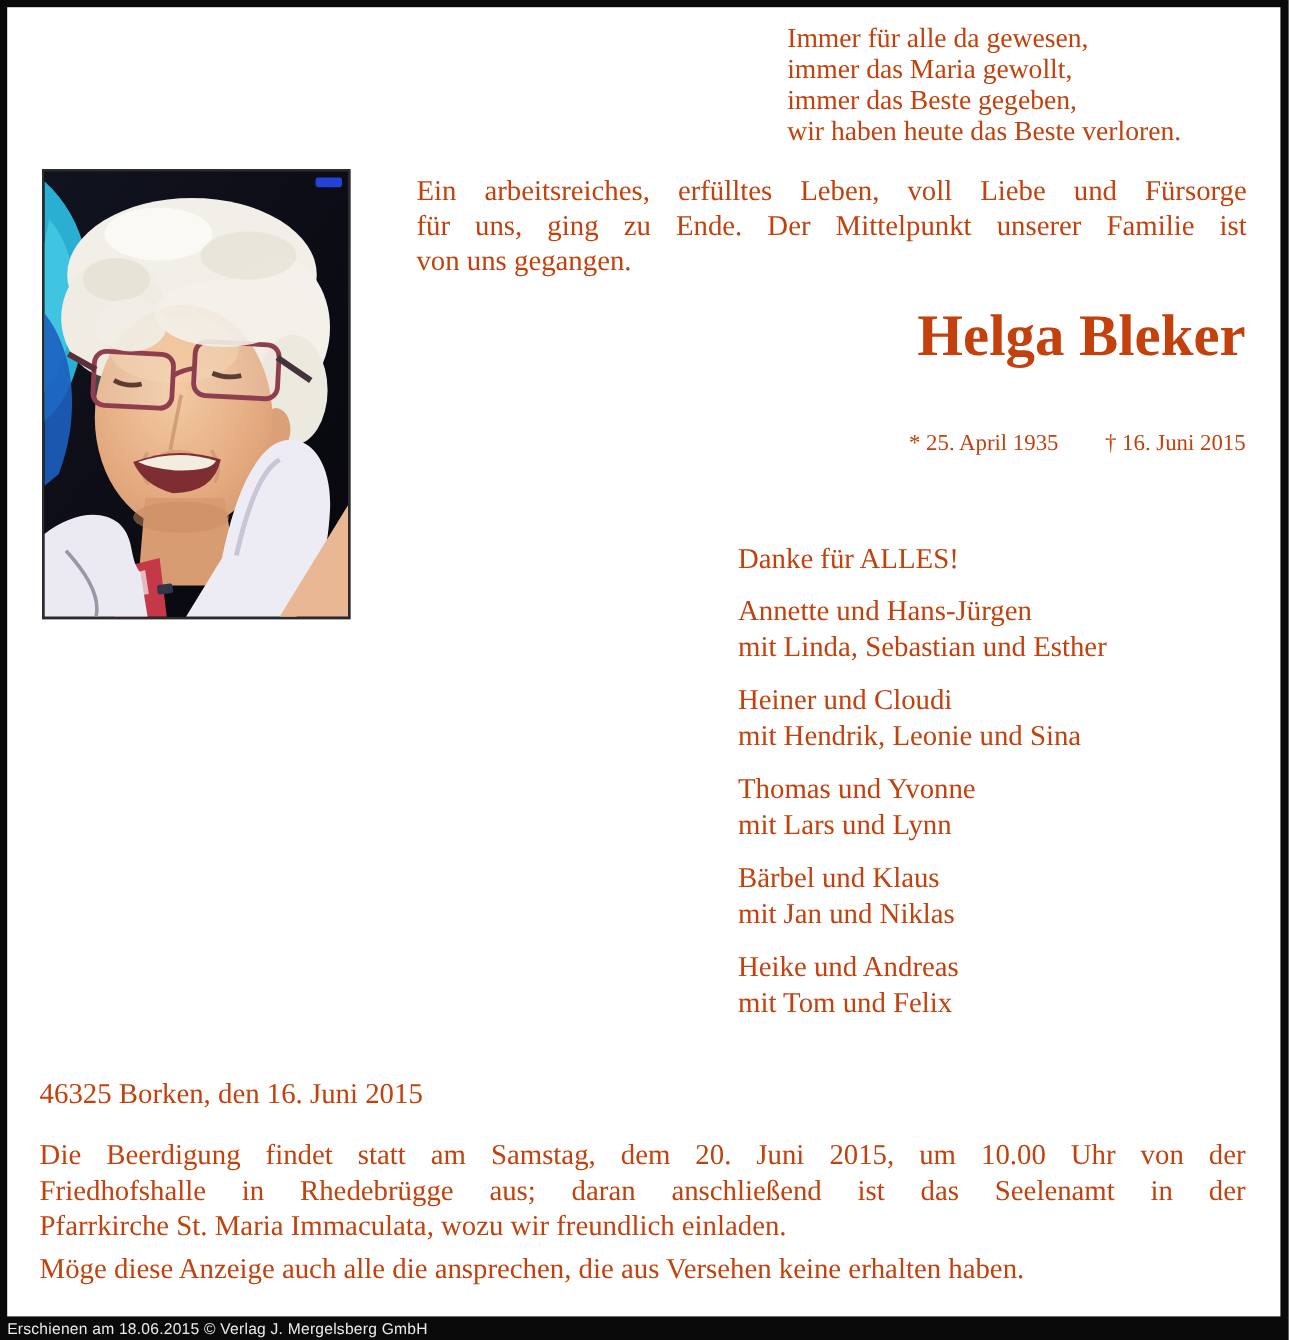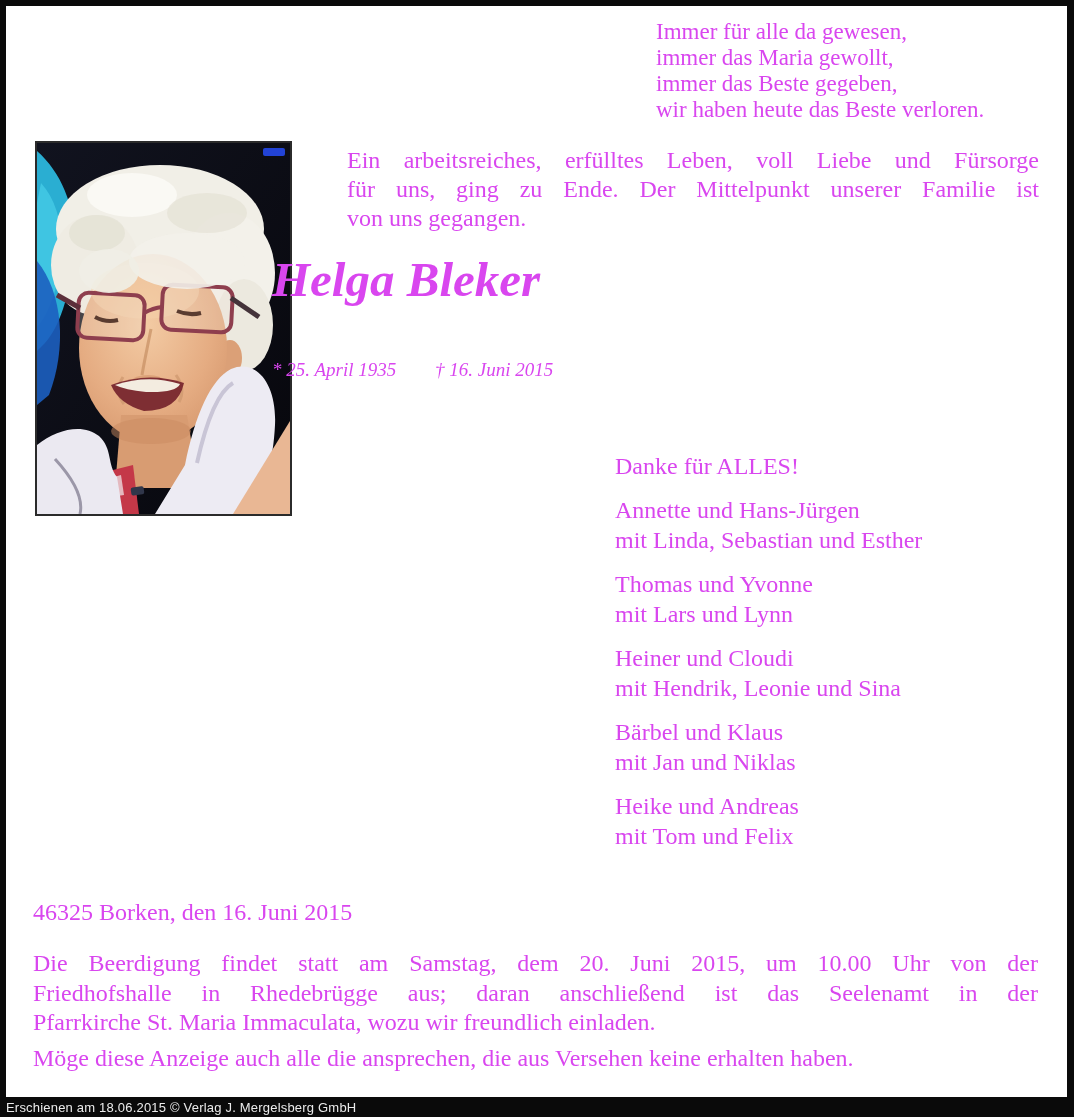--- a/index.html
+++ b/index.html
@@ -16,21 +16,21 @@
     overflow: hidden;
   }
   .paper {
     position: absolute;
     left: 6px;
     top: 6px;
     width: 1061px;
     height: 1091px;
     background: #ffffff;
   }
-  .abs { position: absolute; color: #d946ef; }
+  .abs { position: absolute; color: #c2410c; }
 
   .verse {
     left: 656px; top: 19px;
     font-size: 23px; line-height: 26px;
     width: 400px;
   }
   .photo-frame {
     left: 35px; top: 141px;
     width: 253px; height: 371px;
     border: 2px solid #2b2b2b;
@@ -38,21 +38,21 @@
   }
   .photo-frame svg { display: block; }
 
   .intro {
     left: 347px; top: 146px; width: 692px;
     font-size: 24px; line-height: 29px;
   }
   .jline { text-align: justify; text-align-last: justify; }
   .lline { text-align: left; }
 
-  .center-col { left: 272px; width: 766px; text-align: left; font-style: italic; }
+  .center-col { left: 272px; width: 766px; text-align: right; }
   .name   { top: 251px; font-size: 49px; font-weight: bold; line-height: 58px; }
   .maiden { top: 314px; font-size: 23px; line-height: 28px; }
   .dates  { top: 355px; font-size: 19px; line-height: 30px; }
   .dates .death { margin-left: 34px; }
 
   .family-block {
     left: 615px; top: 451px; width: 440px;
     font-size: 24px; line-height: 30px;
   }
   .thanks { margin: 0 0 14px 0; }
@@ -167,26 +167,26 @@
     <span class="death">† 16. Juni 2015</span>
   </div>
 
   <div class="abs family-block">
     <div class="thanks">Danke für ALLES!</div>
     <div class="fam-group">
       <div>Annette und Hans-Jürgen</div>
       <div>mit Linda, Sebastian und Esther</div>
     </div>
     <div class="fam-group">
+      <div>Heiner und Cloudi</div>
+      <div>mit Hendrik, Leonie und Sina</div>
+    </div>
+    <div class="fam-group">
       <div>Thomas und Yvonne</div>
       <div>mit Lars und Lynn</div>
-    </div>
-    <div class="fam-group">
-      <div>Heiner und Cloudi</div>
-      <div>mit Hendrik, Leonie und Sina</div>
     </div>
     <div class="fam-group">
       <div>Bärbel und Klaus</div>
       <div>mit Jan und Niklas</div>
     </div>
     <div class="fam-group">
       <div>Heike und Andreas</div>
       <div>mit Tom und Felix</div>
     </div>
   </div>

